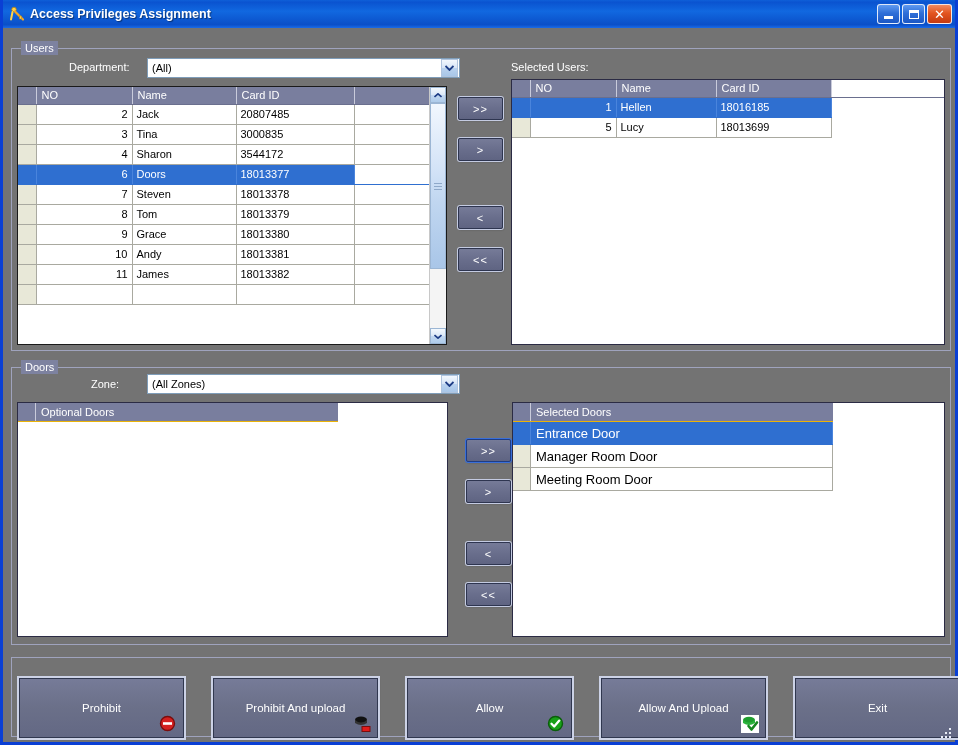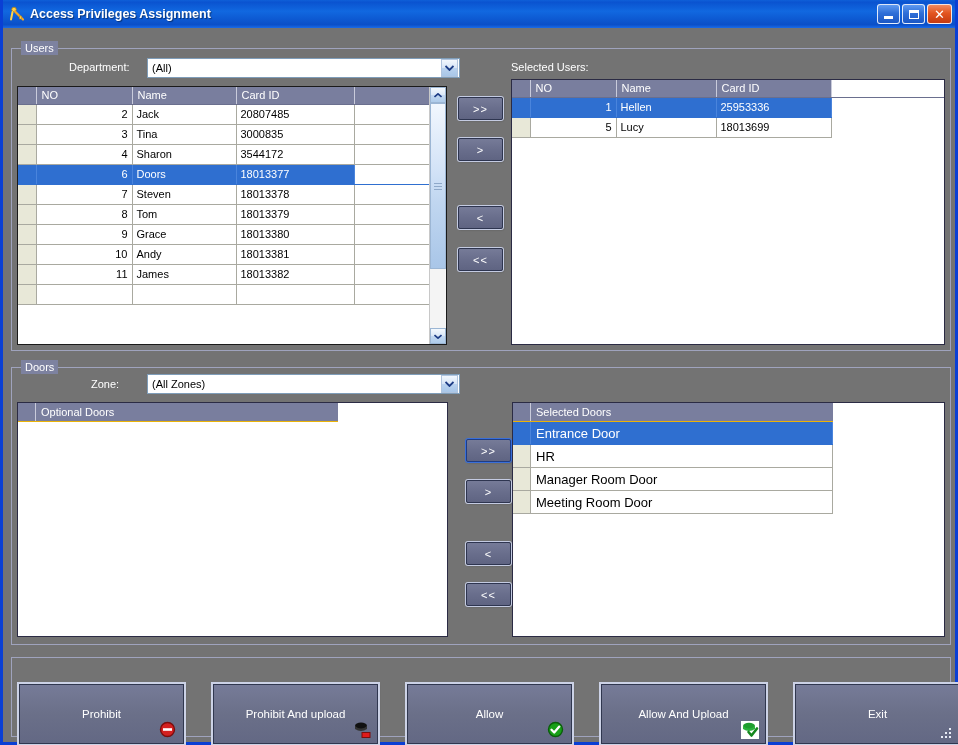--- a/index.html
+++ b/index.html
@@ -175,21 +175,21 @@
   .lb-row.sel{background:#2f6fd0;color:#ffffff;border-bottom-color:#2f6fd0;}
   .lb-row.sel .rowhdr-cell{background:#2f6fd0;border-right-color:#4a84dc;}
   .lb-row.sel .lbl{border-right-color:#4a84dc;}
 
   
   .actionbar{
     position:absolute;left:8px;top:657px;width:940px;height:80px;
     box-sizing:border-box;border:1px solid #9fa3bd;
   }
   .abtn{
-    position:absolute;top:26px;width:165px;height:60px;box-sizing:border-box;
+    position:absolute;top:20px;width:165px;height:60px;box-sizing:border-box;
     background:linear-gradient(180deg,#767b98 0%,#6b7089 48%,#636884 100%);
     border:1px solid #30374f;
     box-shadow:0 0 0 2px #ccd2e6, 1px 1px 2px rgba(0,0,0,.3);
     color:#ffffff;font-size:11.5px;
     display:flex;align-items:center;justify-content:center;
     cursor:pointer;position:absolute;
   }
   .abtn .ico{position:absolute;right:6px;bottom:4px;width:18px;height:18px;}
   .resize-grip{
     position:absolute;right:2px;bottom:2px;width:14px;height:14px;
@@ -369,21 +369,21 @@
             <th style="width:100px;">Name</th>
             <th style="width:115px;">Card ID</th>
             <th style="width:113px;border-right:none;background:#fff;"></th>
           </tr>
         </thead>
         <tbody>
           <tr class="sel">
               <td class="rowhdr"></td>
               <td class="num">1</td>
               <td>Hellen</td>
-              <td>25953336</td>
+              <td>18016185</td>
               <td style="border-right:none;border-bottom:none;background:#fff;"></td>
             </tr>
           <tr>
               <td class="rowhdr"></td>
               <td class="num">5</td>
               <td>Lucy</td>
               <td>18013699</td>
               <td style="border-right:none;border-bottom:none;background:#fff;"></td>
             </tr>
         </tbody>
@@ -426,24 +426,20 @@
       </div>
 
     <div class="listbox" style="left:501px;top:42px;width:433px;height:235px;">
       <div class="lb-hdr">
         <div class="rowhdr-cell"></div>
         <div class="lbl">Selected Doors</div>
       </div>
       <div class="lb-row sel">
         <div class="rowhdr-cell"></div>
         <div class="lbl">Entrance Door</div>
-      </div>
-      <div class="lb-row">
-        <div class="rowhdr-cell"></div>
-        <div class="lbl">HR</div>
       </div>
       <div class="lb-row">
         <div class="rowhdr-cell"></div>
         <div class="lbl">Manager Room Door</div>
       </div>
       <div class="lb-row">
         <div class="rowhdr-cell"></div>
         <div class="lbl">Meeting Room Door</div>
       </div>
     </div>

